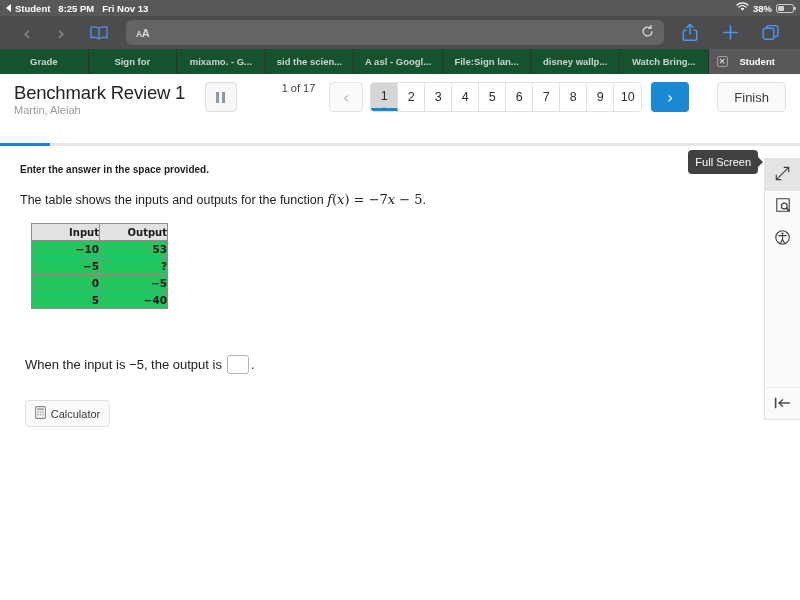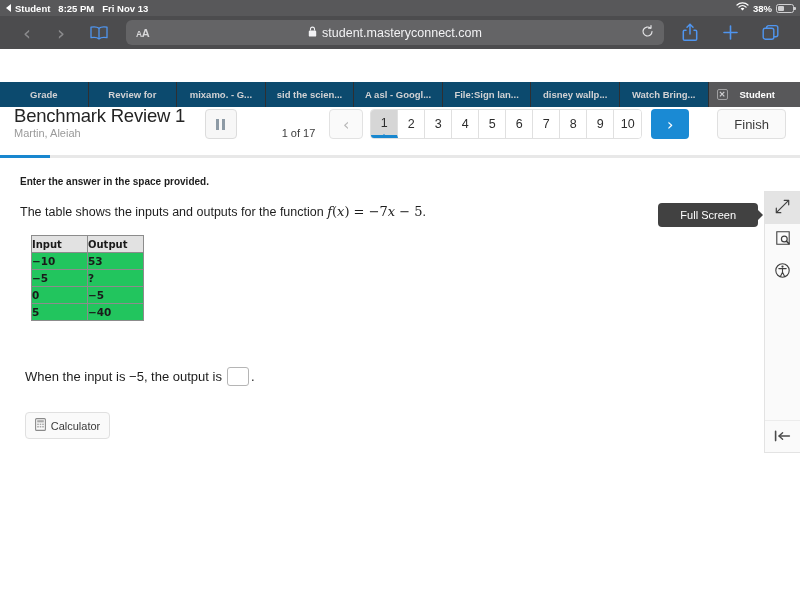--- a/index.html
+++ b/index.html
@@ -84,24 +84,23 @@
     gap: 5px;
     color: #f2f2f4; font-size: 12.5px;
     pointer-events: none;
   }
   .reload-btn { margin-left: auto; color: #e4e4e6; font-size: 13px; z-index: 2; }
   .tb-icon { width: 40px; display: flex; justify-content: center; align-items: center; color: #4f95ef; }
 
   
   .tab-strip {
     height: 25px;
-    background: #0c4a6e;
+    background: #14532d;
     display: flex;
     align-items: stretch;
-    margin-top: 33px;
   }
   .tabx {
     flex: 1 1 0;
     min-width: 0;
     border-right: 1px solid #2f2f31;
     display: flex;
     align-items: center;
     justify-content: center;
     color: #d2d2d4;
     font-size: 9.5px;
@@ -129,24 +128,24 @@
     line-height: 1;
   }
 
   
   .app {
     position: relative;
     height: 526px;
     background: #ffffff;
   }
   .app-header {
-    height: 48px;
-    display: flex;
-    align-items: flex-end;
-    padding: 16px 14px;
+    height: 69px;
+    display: flex;
+    align-items: flex-start;
+    padding: 8px 14px;
   }
   .title-block { width: 190px; }
   .title-block h1 {
     font-size: 18.5px;
     font-weight: 400;
     color: #242424;
     line-height: 1.15;
     letter-spacing: -0.2px;
   }
   .title-block .sub {
@@ -278,23 +277,23 @@
   }
   .mathn { font-family: "DejaVu Serif", serif; font-style: normal; font-size: 13px; }
 
   table.io {
     border-collapse: collapse;
     margin-left: 11px;
     border: 1px solid #8c8c8c;
   }
   table.io th, table.io td {
     border: 1px solid #8c8c8c;
-    width: 56px;
+    width: 68px;
     height: 17px;
-    text-align: left;
+    text-align: right;
     font-size: 10.5px;
     font-weight: 700;
     color: #1a1a1a;
     font-family: "DejaVu Sans", sans-serif;
   }
   table.io th {
     background: #e2e2e2;
     font-size: 10px;
   }
   table.io td { background: #22c55e; }
@@ -347,25 +346,25 @@
     width: 100%; height: 32px;
     display: flex; align-items: center; justify-content: center;
     color: #4a4a4a;
   }
   .rail-btn.sel { background: #e4e4e4; }
   .rail-spacer { flex: 1; }
   .rail-btn.bottom { border-top: 1px solid #ececec; }
 
   .tooltip {
     position: absolute;
-    right: 42px; top: 96px;
+    right: 42px; top: 76px;
     background: #414141;
     color: #ffffff;
     font-size: 11px;
-    padding: 6px 22px;
+    padding: 6px 7px;
     border-radius: 4px;
     white-space: nowrap;
   }
   .tooltip::after {
     content: "";
     position: absolute;
     right: -5px; top: 50%;
     transform: translateY(-50%);
     width: 0; height: 0;
     border-top: 5px solid transparent;
@@ -402,29 +401,20 @@
   <div class="nav-arrow">‹</div>
   <div class="nav-arrow">›</div>
   <div class="book-icon">
     <svg width="20" height="16" viewBox="0 0 20 16">
       <path d="M10 3.3 C8.3 1.8 5.4 1.6 2 2.1 v10.6 c3.4 -.5 6.3 -.3 8 1.2 1.7 -1.5 4.6 -1.7 8 -1.2 V2.1 c-3.4 -.5 -6.3 -.3 -8 1.2 z" fill="none" stroke="#4f95ef" stroke-width="1.3" stroke-linejoin="round"></path>
       <line x1="10" y1="3.3" x2="10" y2="13.9" stroke="#4f95ef" stroke-width="1.3"></line>
     </svg>
   </div>
   <div class="url-field">
     <span class="aa-text"><small>A</small>A</span>
-    <div class="url-center">
-      <span>
-        <svg width="9" height="11" viewBox="0 0 9 11">
-          <rect x="0.8" y="4.6" width="7.4" height="6" rx="1.2" fill="#f2f2f4"></rect>
-          <path d="M2.5 4.6 V3.1 a2 2 0 0 1 4 0 V4.6" fill="none" stroke="#f2f2f4" stroke-width="1.1"></path>
-        </svg>
-      </span>
-      <span>student.masteryconnect.com</span>
-    </div>
     <span class="reload-btn">
       <svg width="13" height="13" viewBox="0 0 13 13">
         <path d="M11 6.5 a4.5 4.5 0 1 1 -1.5 -3.35" fill="none" stroke="#e4e4e6" stroke-width="1.2" stroke-linecap="round"></path>
         <path d="M10 0.6 L10 3.1 L7.5 3.1" fill="none" stroke="#e4e4e6" stroke-width="1.2" stroke-linecap="round" stroke-linejoin="round"></path>
       </svg>
     </span>
   </div>
   <div class="tb-icon">
     <svg width="16" height="19" viewBox="0 0 16 19">
       <path d="M8 1.5 V11" stroke="#4f95ef" stroke-width="1.5" stroke-linecap="round" fill="none"></path>
@@ -444,21 +434,21 @@
       <path d="M4.6 4.2 V3.6 a2 2 0 0 1 2 -2 H13.8 a2 2 0 0 1 2 2 V10.8 a2 2 0 0 1 -2 2 H12" fill="none" stroke="#4f95ef" stroke-width="1.4"></path>
     </svg>
   </div>
 </div>
 
 <div class="tab-strip">
   <div class="tabx">
       <span>Grade</span>
     </div>
   <div class="tabx">
-      <span>Review for</span>
+      <span>Sign for</span>
     </div>
   <div class="tabx">
       <span>mixamo. - G...</span>
     </div>
   <div class="tabx">
       <span>sid the scien...</span>
     </div>
   <div class="tabx">
       <span>A asl - Googl...</span>
     </div>

